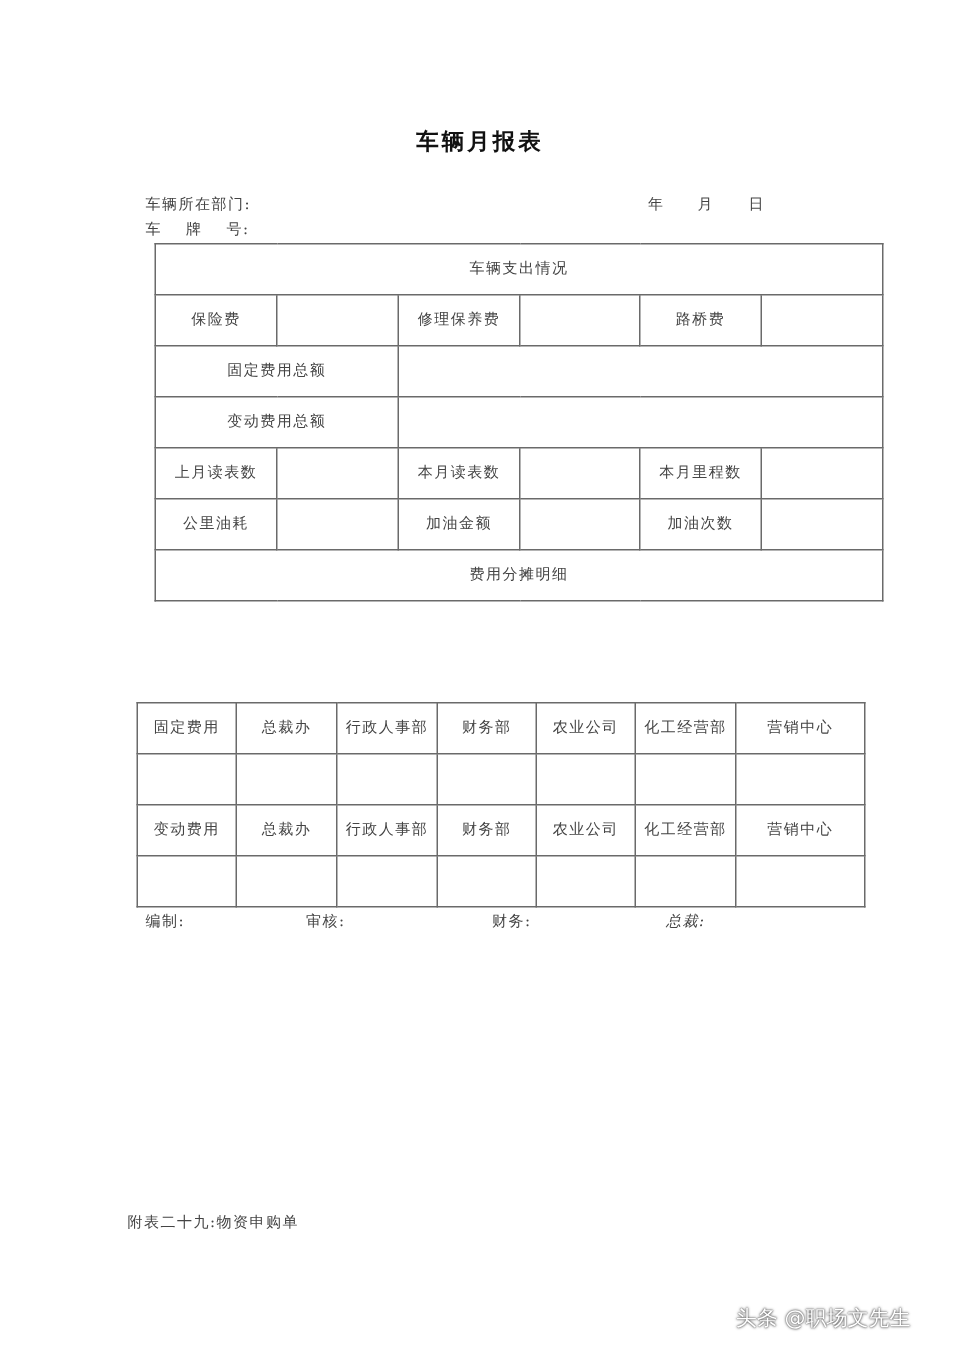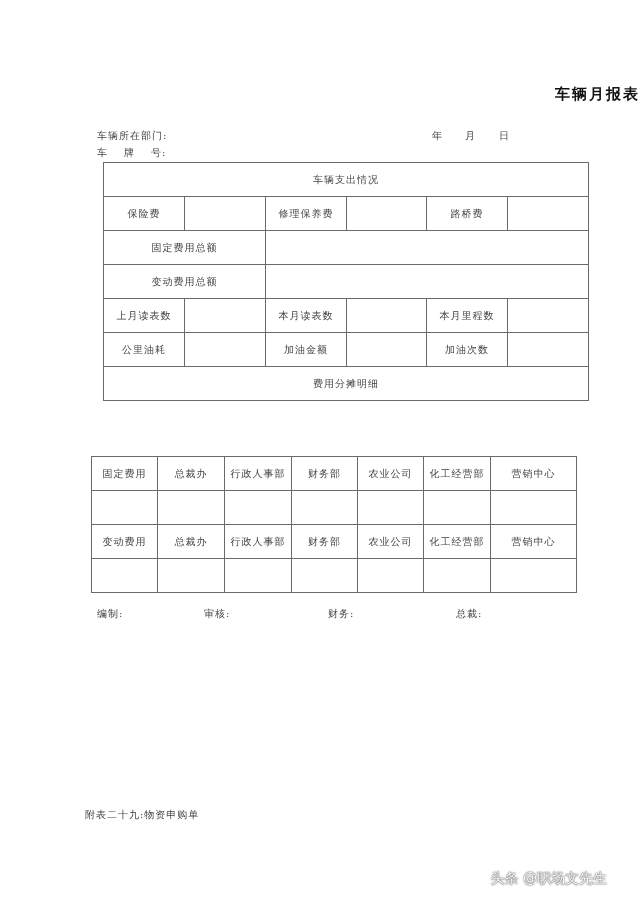--- a/index.html
+++ b/index.html
@@ -2,35 +2,35 @@
 <html><head>
   <meta charset="utf-8">
   <style>
     html, body { margin: 0; padding: 0; }
     body {
       width: 640px; height: 905px; background: #ffffff; position: relative; overflow: hidden;
       font-family: "DejaVu Serif", "Liberation Serif", serif; color: #333333;
     }
     .abs { position: absolute; white-space: nowrap; }
     .title {
-      left: 0; width: 640px; top: 85px; text-align: right;
+      left: 0; width: 640px; top: 85px; text-align: center;
       font-size: 15px; font-weight: bold; color: #111111; letter-spacing: 2px;
     }
     .meta { font-size: 10px; color: #444444; letter-spacing: 1px; }
     table.report {
       position: absolute; left: 103px; top: 162px; width: 485px;
       border-collapse: collapse; table-layout: fixed;
       font-size: 10px; color: #444444;
     }
     table.report td {
       border: 1px solid #6a6a6a; text-align: center; vertical-align: middle;
       height: 33px; padding: 0; line-height: 14px; letter-spacing: 1px;
     }
     table.alloc {
-      position: absolute; left: 91px; top: 456px; width: 485px;
+      position: absolute; left: 91px; top: 468px; width: 485px;
       border-collapse: collapse; table-layout: fixed;
       font-size: 10px; color: #444444;
     }
     table.alloc td {
       border: 1px solid #6a6a6a; text-align: center; vertical-align: middle;
       height: 33px; padding: 0 4px; line-height: 14px; letter-spacing: 1px;
       white-space: normal; word-break: break-all;
     }
     .sig { top: 607px; font-size: 10px; color: #444444; letter-spacing: 1px; }
     .appendix { left: 85px; top: 808px; font-size: 10px; color: #444444; letter-spacing: 1px; }
@@ -152,17 +152,17 @@
     <td class="field-cell"></td>
     <td class="field-cell"></td>
     <td class="field-cell"></td>
   </tr>
 </tbody>
   </table>
 
 <div class="abs sig" style="left:97px;">编制:</div>
 <div class="abs sig" style="left:204px;">审核:</div>
 <div class="abs sig" style="left:328px;">财务:</div>
-<div class="abs sig" style="left:456px;">总裁:</div>
+<div class="abs sig" style="left:444px;font-style:italic;">总裁:</div>
 
 <div class="abs appendix">附表二十九:物资申购单</div>
 
 <div class="abs watermark">头条 @职场文先生</div>
 
 </body></html>

